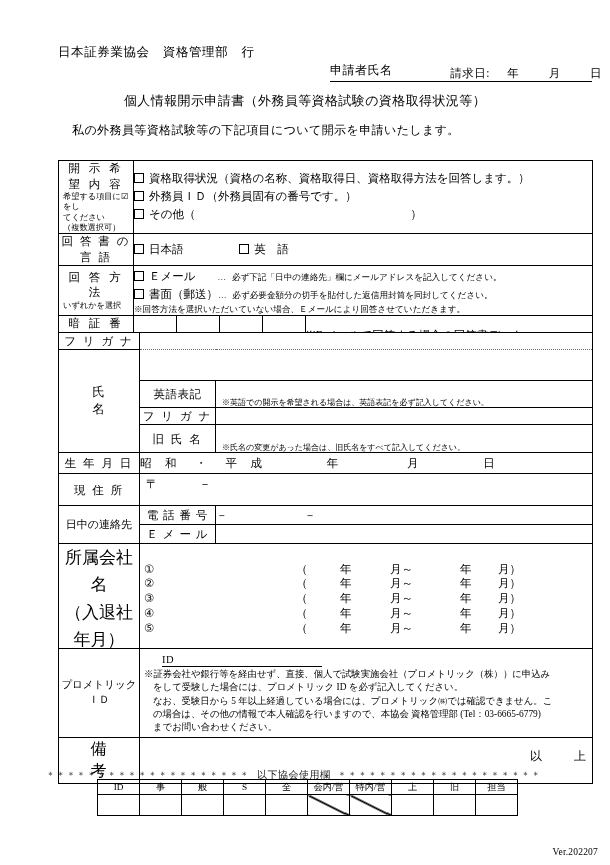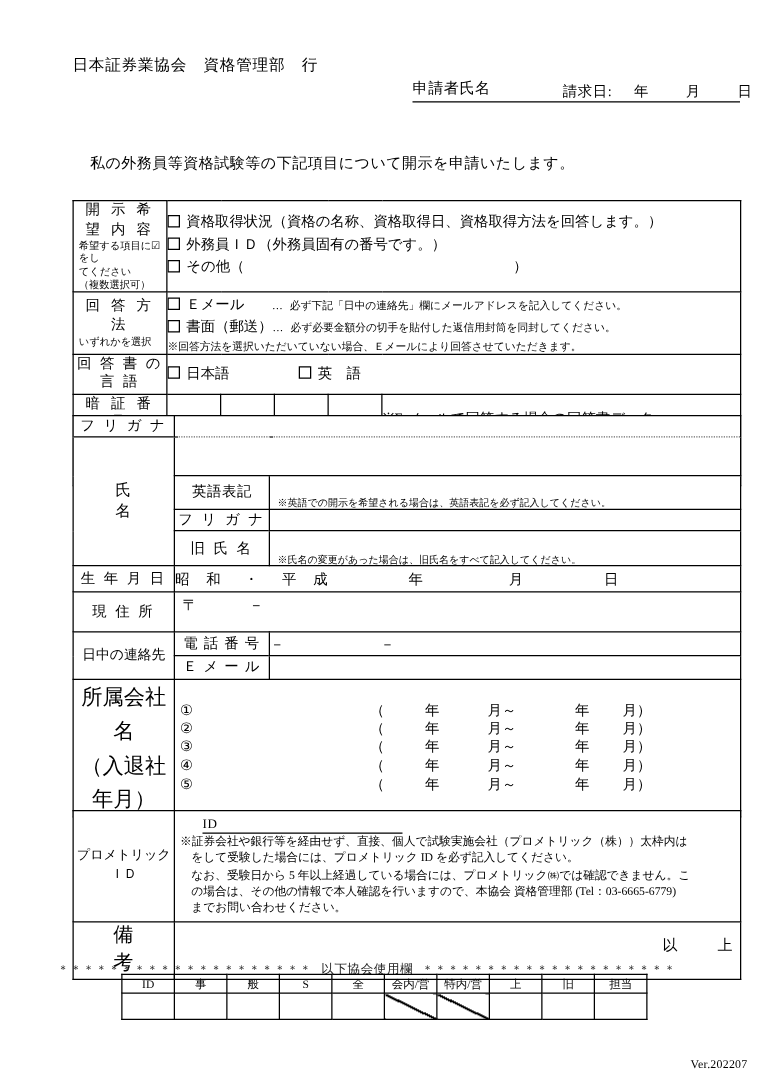--- a/index.html
+++ b/index.html
@@ -271,20 +271,21 @@
     <span class="lbl">請求日:</span>
     <span class="yr">年</span>
     <span class="mo">月</span>
     <span>日</span>
   </div>
 
   <div class="hdr-addr">日本証券業協会　資格管理部　行</div>
 
   <div class="hdr-applicant">申請者氏名</div>
 
+  <div class="doc-title">個人情報開示申請書（外務員等資格試験の資格取得状況等）</div>
 
   <div class="intro">私の外務員等資格試験等の下記項目について開示を申請いたします。</div>
 
 
   <table class="tbl" style="top:160px; left:58px; width:534px;">
     <colgroup>
       <col style="width:75px">
       <col style="width:43px">
       <col style="width:43px">
       <col style="width:43px">
@@ -307,41 +308,41 @@
         <div class="optline">
           <span class="cb"></span><span>外務員ＩＤ（外務員固有の番号です。）</span>
         </div>
         <div class="optline">
           <span class="cb"></span><span>その他（</span><span style="display:inline-block;width:215px"></span><span>）</span>
         </div>
       </td>
     </tr>
 
     <tr>
-      <td class="lblcell" style="height:44px">
-        <span>回 答 方 法</span>
-        <span class="subc">いずれかを選択</span>
-      </td>
-      <td colspan="5" class="cellbody" style="padding-top:2px">
-        <div class="optline">
-          <span class="cb"></span><span>Ｅメール</span><span style="display:inline-block;width:22px"></span><span class="note">…</span>&nbsp;&nbsp;<span class="note">必ず下記「日中の連絡先」欄にメールアドレスを記入してください。</span>
-        </div>
-        <div class="optline">
-          <span class="cb"></span><span>書面（郵送）</span><span class="note">…</span>&nbsp;&nbsp;<span class="note">必ず必要金額分の切手を貼付した返信用封筒を同封してください。</span>
-        </div>
-        <div class="footnote">※回答方法を選択いただいていない場合、Ｅメールにより回答させていただきます。</div>
-      </td>
-    </tr>
-
-    <tr>
       <td class="lblcell" style="height:19px; letter-spacing:2px">回 答 書 の 言 語</td>
       <td colspan="5" class="cellbody" style="padding-top:1px">
         <span class="optline"><span class="cb"></span><span>日本語</span></span>
         <span style="display:inline-block;width:50px"></span>
         <span class="optline"><span class="cb"></span><span>英　語</span></span>
+      </td>
+    </tr>
+
+    <tr>
+      <td class="lblcell" style="height:44px">
+        <span>回 答 方 法</span>
+        <span class="subc">いずれかを選択</span>
+      </td>
+      <td colspan="5" class="cellbody" style="padding-top:2px">
+        <div class="optline">
+          <span class="cb"></span><span>Ｅメール</span><span style="display:inline-block;width:22px"></span><span class="note">…</span>&nbsp;&nbsp;<span class="note">必ず下記「日中の連絡先」欄にメールアドレスを記入してください。</span>
+        </div>
+        <div class="optline">
+          <span class="cb"></span><span>書面（郵送）</span><span class="note">…</span>&nbsp;&nbsp;<span class="note">必ず必要金額分の切手を貼付した返信用封筒を同封してください。</span>
+        </div>
+        <div class="footnote">※回答方法を選択いただいていない場合、Ｅメールにより回答させていただきます。</div>
       </td>
     </tr>
 
     <tr>
       <td class="lblcell thickbot" style="height:43px">
         <span>暗 証 番 号</span>
         <span class="subc">(Eメールでの回答をご希望</span>
         <span class="subc">の場合)※任意の数字(4桁)</span>
       </td>
       <td class="thickbot"></td>
@@ -469,21 +470,21 @@
     </colgroup>
 
     <tbody>
         <tr>
       <td class="lblplain" style="height:76px; font-size:10.5px; letter-spacing:0px">プロメトリックＩＤ</td>
       <td style="vertical-align:top; padding-top:3px">
         <div class="promid">
           <span class="under">ID</span>
         </div>
         <div class="promtext">
-          <div>※証券会社や銀行等を経由せず、直接、個人で試験実施会社（プロメトリック（株））太枠内は</div>
+          <div>※証券会社や銀行等を経由せず、直接、個人で試験実施会社（プロメトリック（株））に申込み</div>
           <div class="ind">をして受験した場合には、プロメトリック ID を必ず記入してください。</div>
           <div class="ind">なお、受験日から 5 年以上経過している場合には、プロメトリック㈱では確認できません。こ</div>
           <div class="ind">の場合は、その他の情報で本人確認を行いますので、本協会 資格管理部 (Tel：03-6665-6779)</div>
           <div class="ind">までお問い合わせください。</div>
         </div>
       </td>
     </tr>
 
     <tr>
       <td class="lblplain" style="height:27px; font-size:16px; letter-spacing:1px">備　　　考</td>

